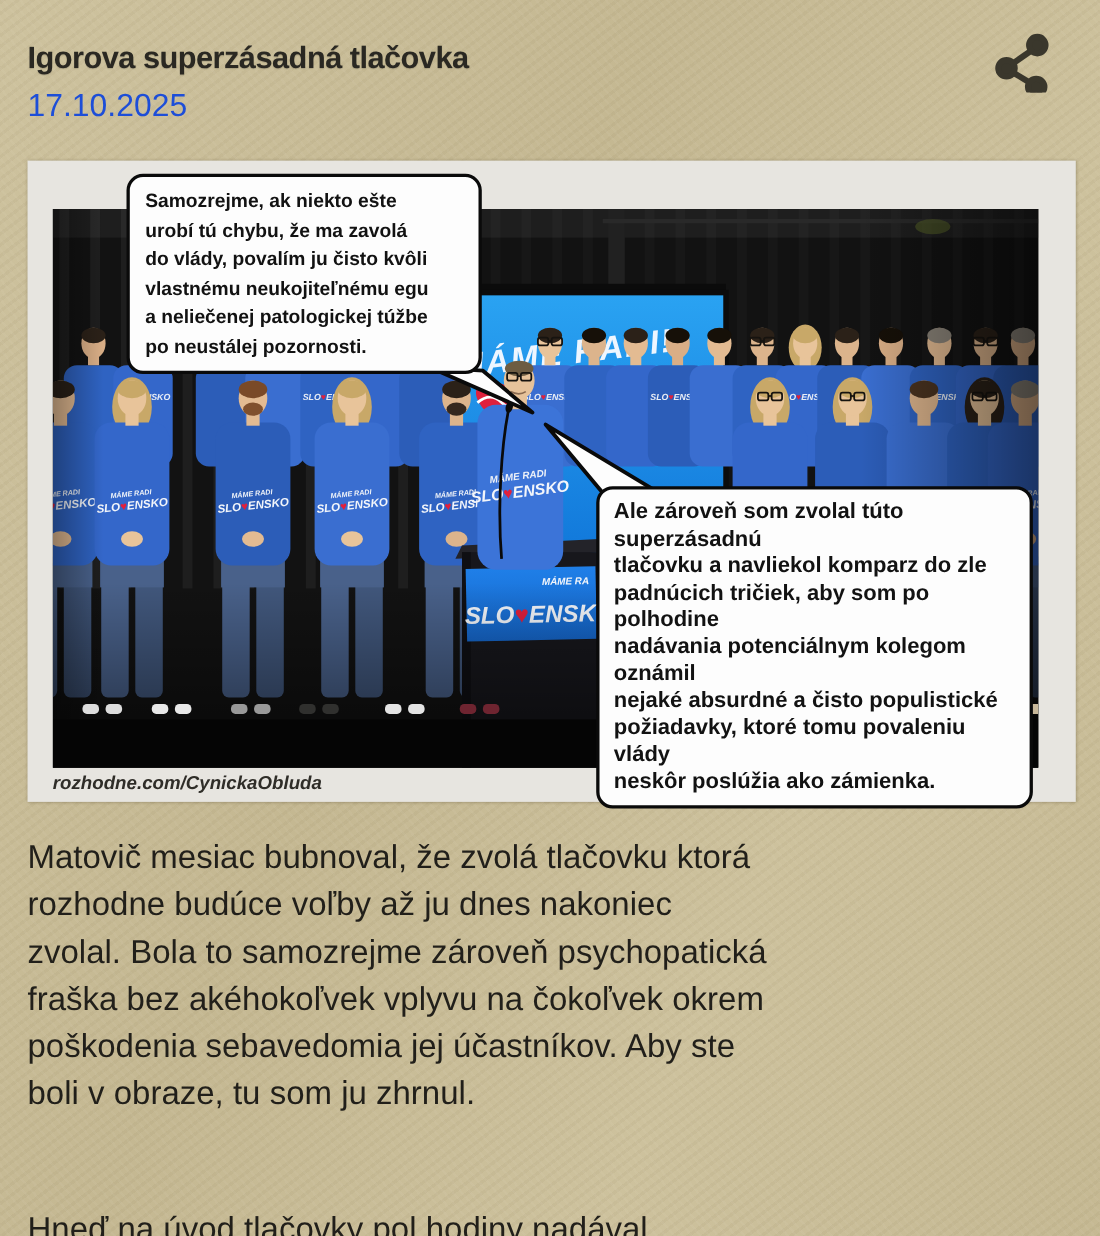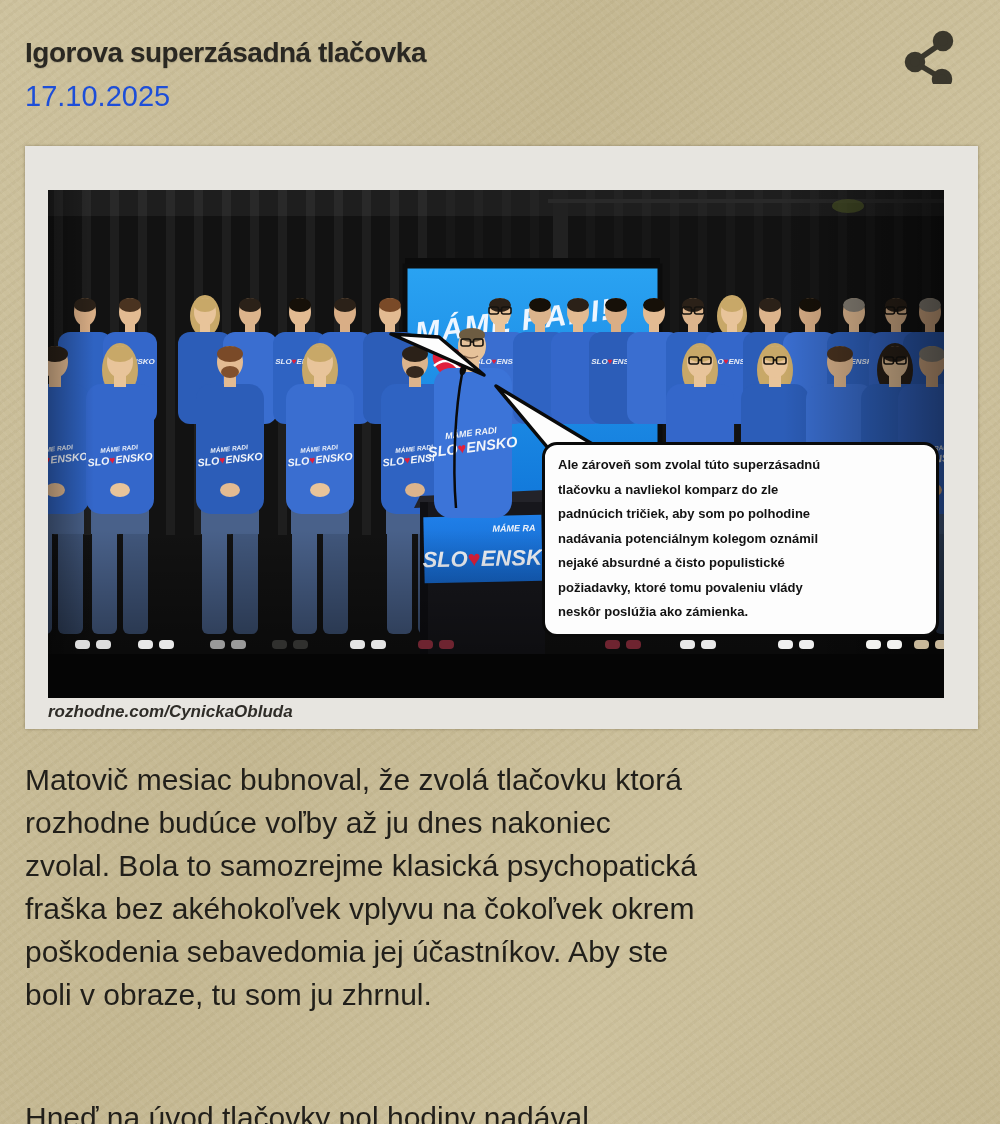--- a/index.html
+++ b/index.html
@@ -38,21 +38,21 @@
     pointer-events:none;z-index:3;
   }
   .bubble{
     position:absolute;z-index:4;background:#fdfdfd;border:3.5px solid #0a0a0a;
     border-radius:15px;color:#121212;font-weight:700;white-space:pre-line;
     box-sizing:border-box;
   }
   .bubble.b1{left:90px;top:12px;width:323px;padding:8px 12px 9px 14px;
     font-size:17.5px;line-height:26.5px;}
   .bubble.b2{left:517px;top:296px;width:397px;padding:8px 10px 9px 13px;
-    font-size:13px;line-height:24.5px;}
+    font-size:20px;line-height:24.5px;}
   .watermark{
     position:absolute;left:23px;top:556px;
     font-size:17px;font-weight:700;font-style:italic;color:#2f2d28;
   }
   .bodytext{position:absolute;left:25px;top:758px;width:952px;}
   .bodytext p{
     margin:0;font-size:30px;line-height:43px;color:#211f1a;white-space:pre-line;
   }
   .bodytext p + p{margin-top:80px;}
 </style>
@@ -508,32 +508,38 @@
           <rect x="887" y="450" width="15" height="9" rx="4" fill="#c8b89a"></rect>
         </g>
       </svg>
   </div>
 
   <svg class="tails" viewBox="0 0 953 583">
     <polygon points="366,188 414,191 459,229" fill="#fdfdfd" stroke="#0a0a0a" stroke-width="3.5" stroke-linejoin="round"></polygon>
     <polygon points="528,308 584,308 471,240" fill="#fdfdfd" stroke="#0a0a0a" stroke-width="3.5" stroke-linejoin="round"></polygon>
   </svg>
 
+  <div class="bubble b1">Samozrejme, ak niekto ešte
+urobí tú chybu, že ma zavolá
+do vlády, povalím ju čisto kvôli
+vlastnému neukojiteľnému egu
+a neliečenej patologickej túžbe
+po neustálej pozornosti.</div>
   <div class="bubble b2">Ale zároveň som zvolal túto superzásadnú
 tlačovku a navliekol komparz do zle
 padnúcich tričiek, aby som po polhodine
 nadávania potenciálnym kolegom oznámil
 nejaké absurdné a čisto populistické
 požiadavky, ktoré tomu povaleniu vlády
 neskôr poslúžia ako zámienka.</div>
 
   <figcaption class="watermark">rozhodne.com/CynickaObluda</figcaption>
 </figure>
 
 <main class="bodytext">
   <p>Matovič mesiac bubnoval, že zvolá tlačovku ktorá
 rozhodne budúce voľby až ju dnes nakoniec
-zvolal. Bola to samozrejme klasická psychopatická
+zvolal. Bola to samozrejme zároveň psychopatická
 fraška bez akéhokoľvek vplyvu na čokoľvek okrem
 poškodenia sebavedomia jej účastníkov. Aby ste
 boli v obraze, tu som ju zhrnul.</p>
   <p>Hneď na úvod tlačovky pol hodiny nadával</p>
 </main>
 
 </body></html>

